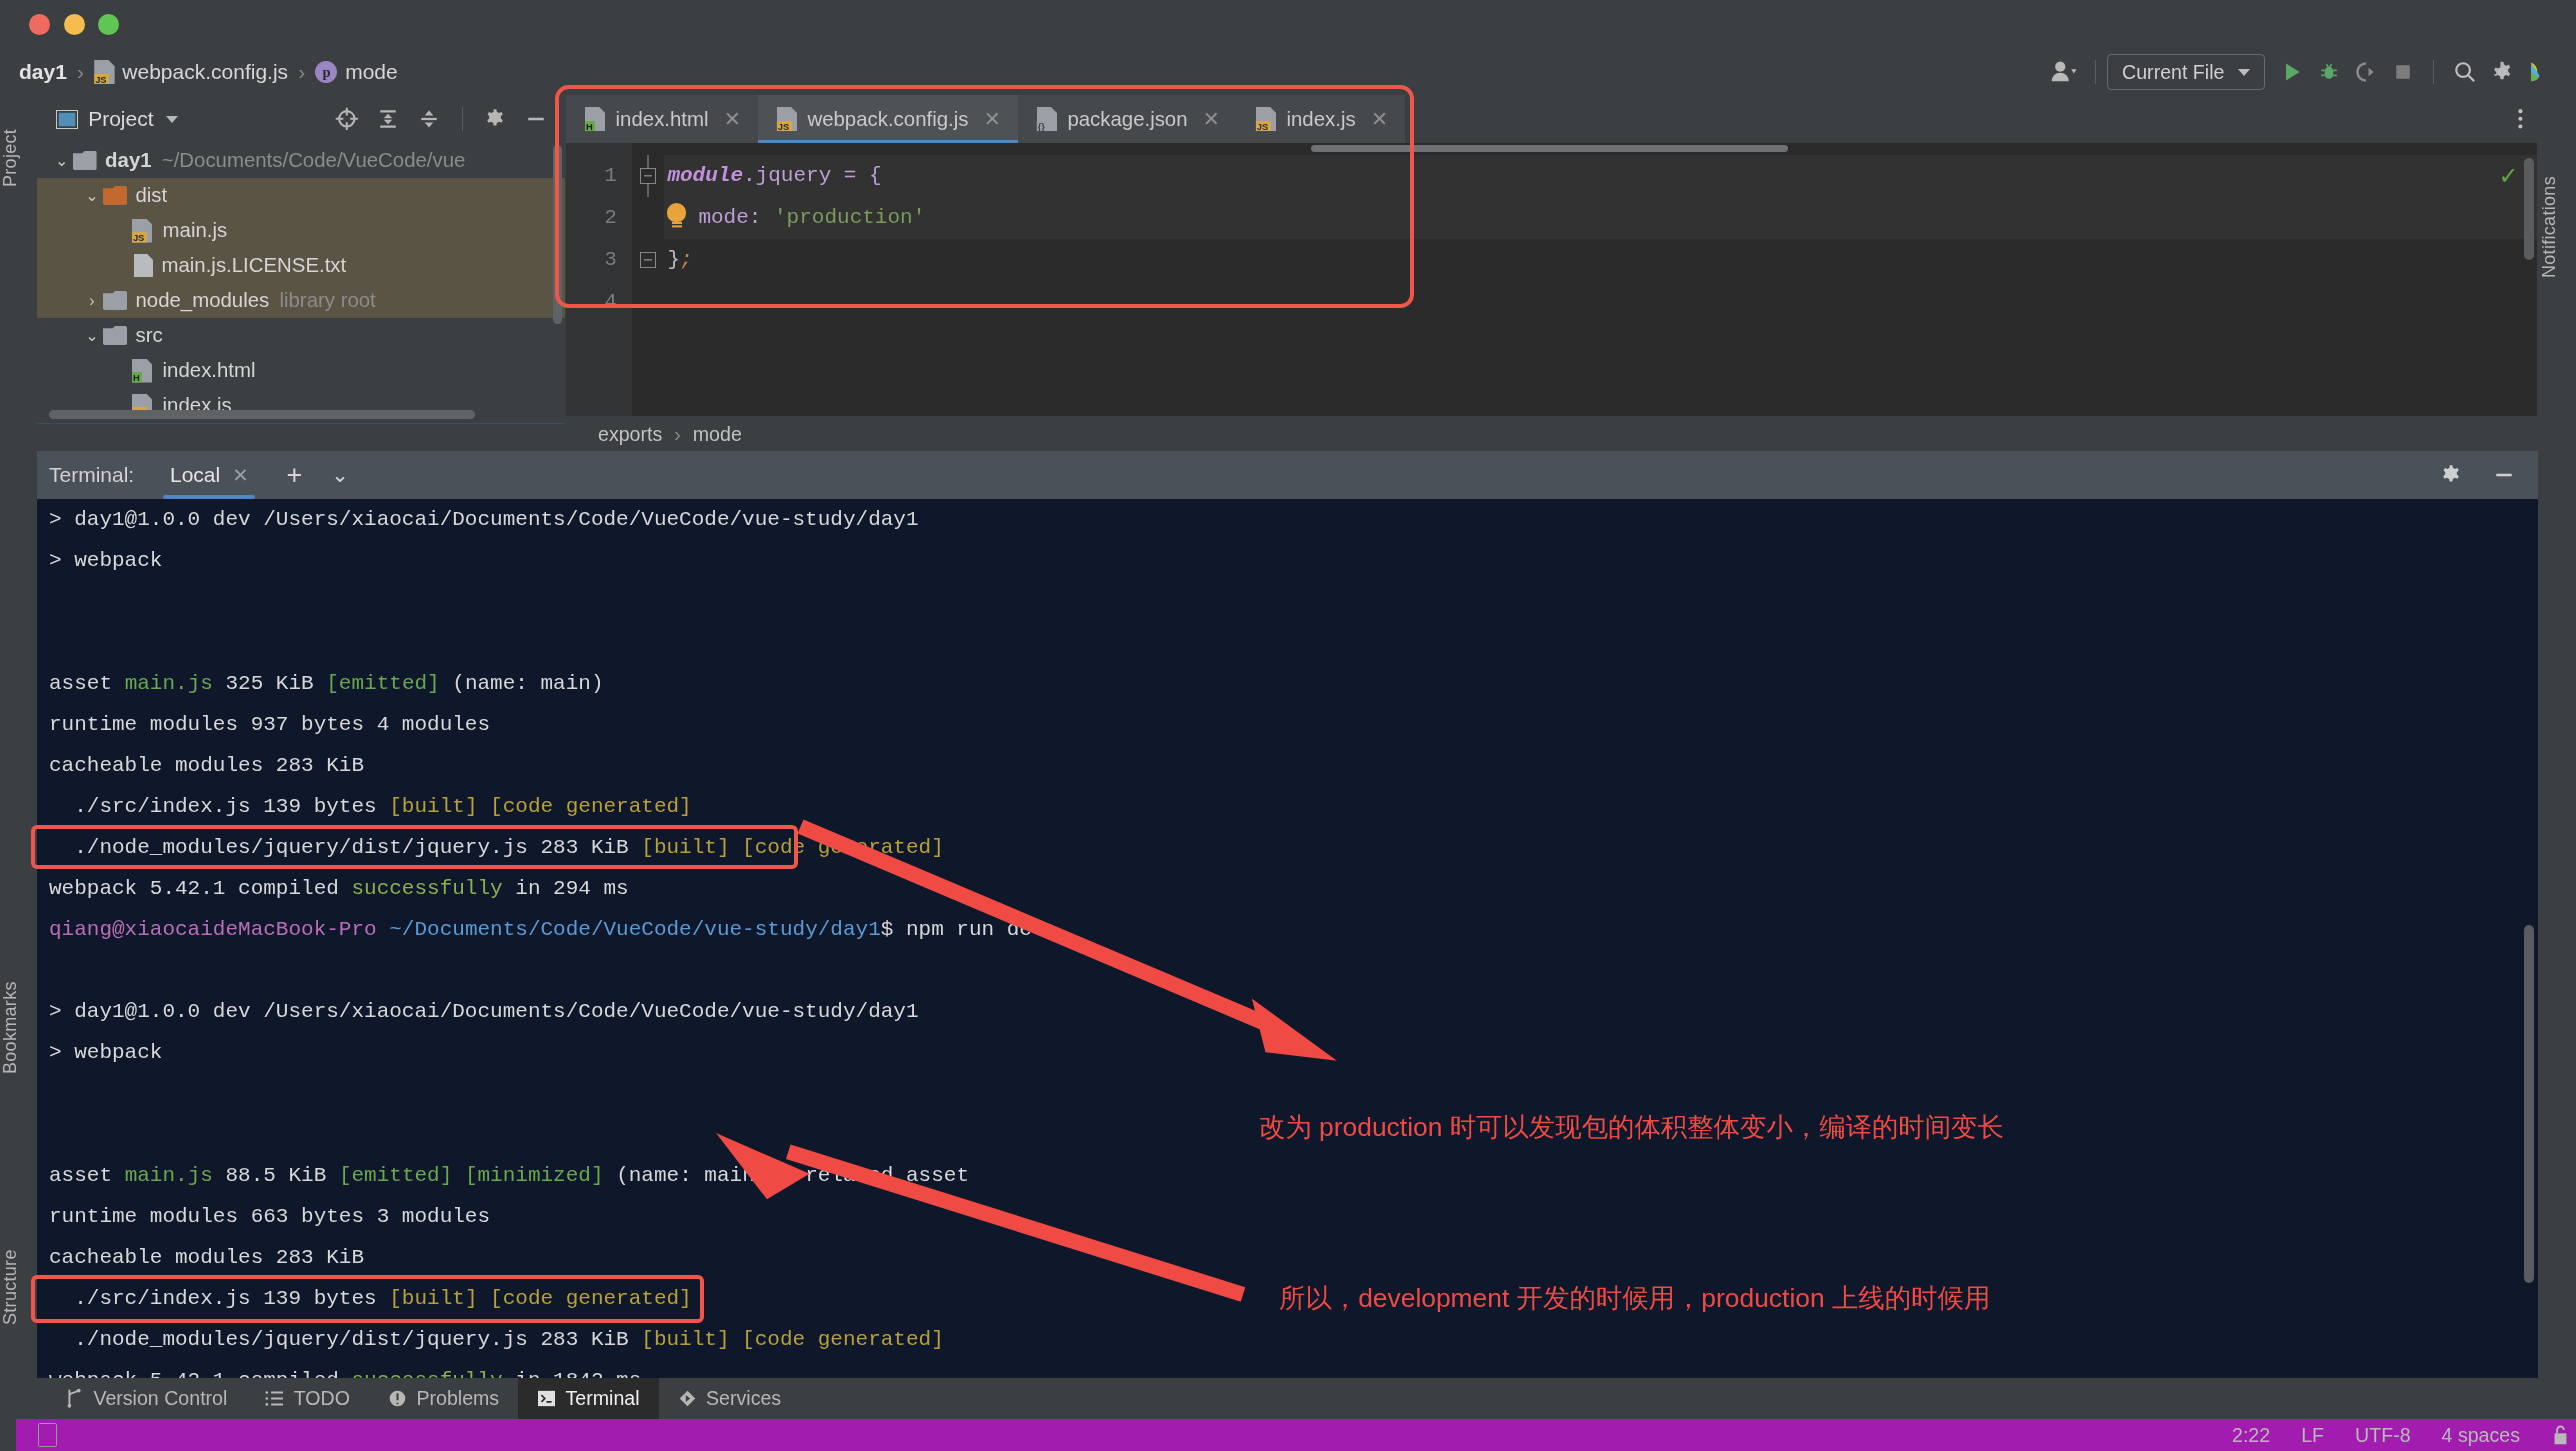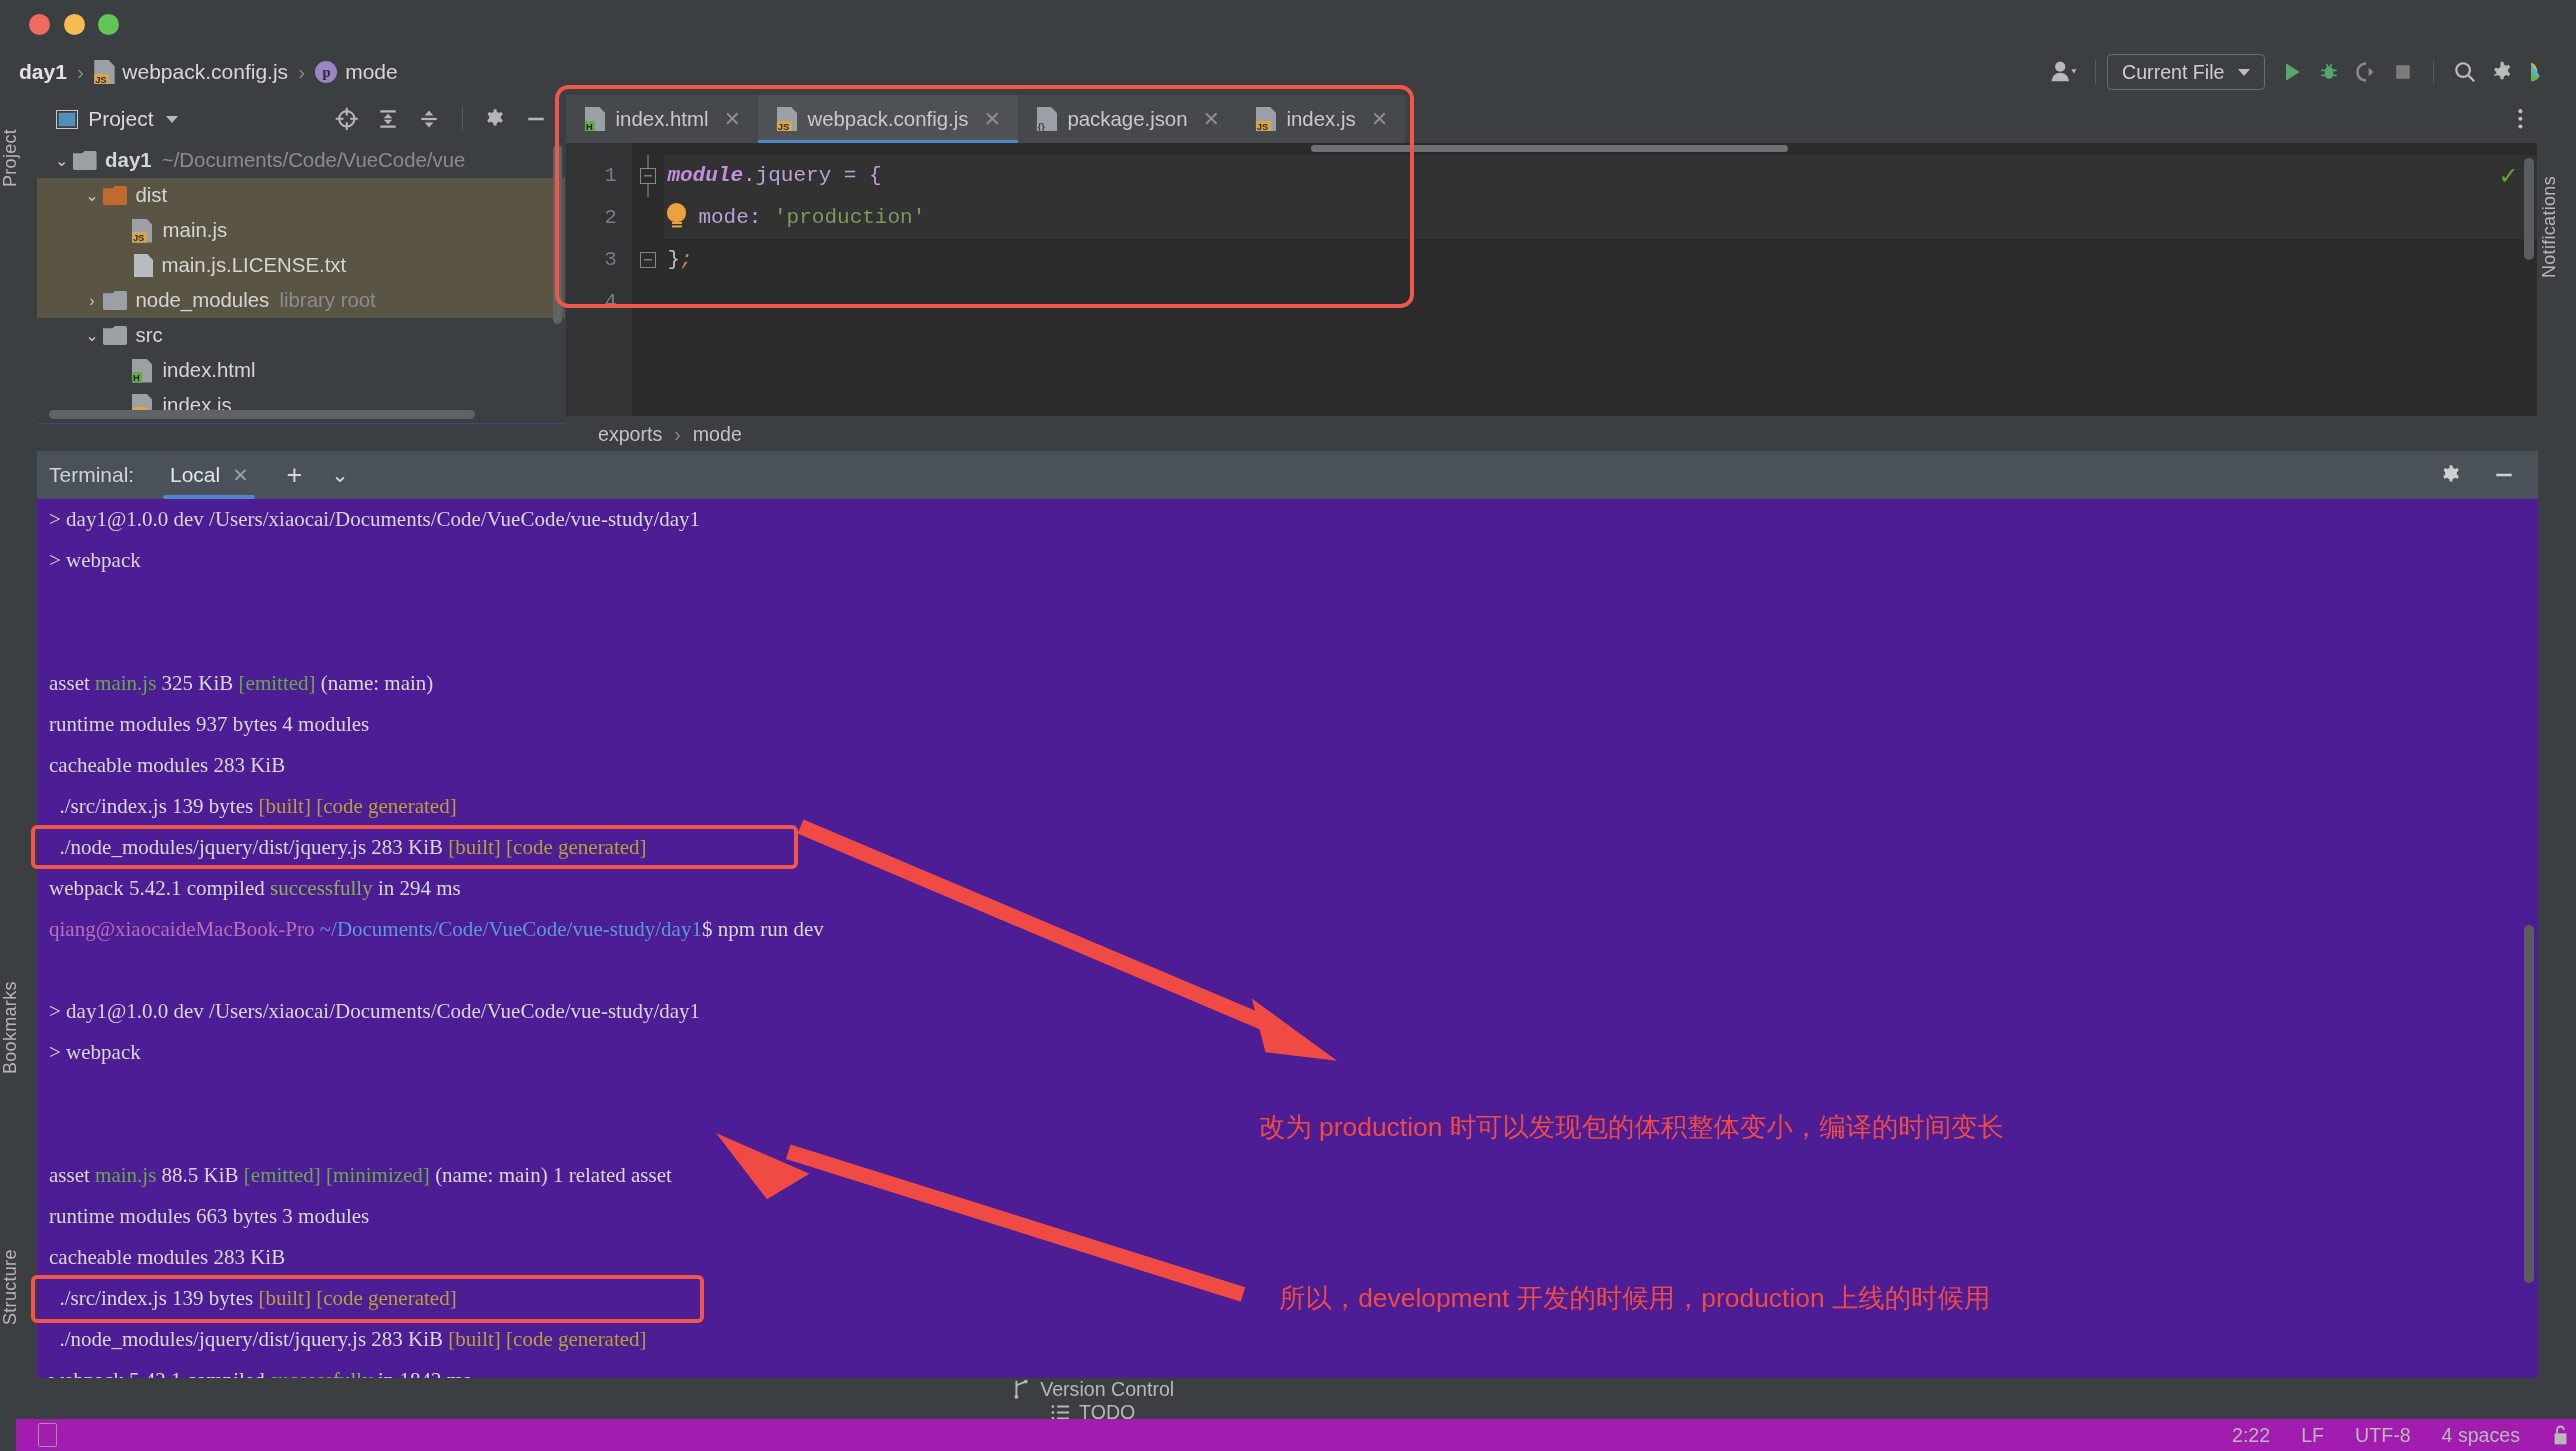--- a/index.html
+++ b/index.html
@@ -239,22 +239,22 @@
   .term-tab { position: relative; display: flex; align-items: center; gap: 12px; height: 48px; padding: 0 6.8px; }
   .term-tab span.t { font-size: 21px; color: #e6e6e6; }
   .term-tab .x { color: #9aa0a6; font-size: 19.6px; }
   .term-tab-underline { position: absolute; left: 0; right: 0; bottom: 0; height: 4.3px; background: #4e86c9; border-radius: 2.6px; }
   .term-plus { font-size: 27px; color: #d6d6d6; margin-left: 31px; }
   .term-chev { font-size: 21px; color: #d6d6d6; margin-left: 29px; }
   .term-header-right { margin-left: auto; display: flex; align-items: center; gap: 29px; padding-right: 22px; color: #cfcfcf; }
 
   .terminal {
     position: absolute; left: 37px; top: 499px; width: 2501px; height: 879px;
-    background: #4c1d95; overflow: hidden;
-    font-family: Liberation Serif, serif; font-size: 21px; color: #cfcfcf;
+    background: #0f172a; overflow: hidden;
+    font-family: Liberation Mono, monospace; font-size: 21px; color: #cfcfcf;
   }
   .tline { height: 41px; line-height: 41px; white-space: pre; padding-left: 12px; }
   .g { color: #6aa84f; }
   .y { color: #b8a038; }
   .gr { color: #8ab04f; }
   .mag { color: #b86fb8; }
   .blue { color: #5b9bd5; }
   .wht { color: #d8d8d8; }
   .term-scroll {
     position: absolute; right: 4.3px; top: 426px; width: 9.4px; height: 358px;
@@ -269,21 +269,21 @@
   .anno-box.r { border-radius: 13.6px; }
   .anno-text {
     position: absolute; color: #ef4b44; white-space: nowrap;
     font-family: "Liberation Sans", sans-serif;
   }
   .arrow { position: absolute; pointer-events: none; }
 
   
   .toolwin-bar {
     position: absolute; left: 0; top: 1378px; width: 2140px; height: 41px;
-    background: #3c3f41; display: flex; align-items: center; padding-left: 46px; gap: 0; flex-direction: column;
+    background: #3c3f41; display: flex; align-items: center; padding-left: 46px; gap: 0;
   }
   .tw {
     display: flex; align-items: center; gap: 9.4px; height: 41px; padding: 0 19px;
     font-size: 19.6px; color: #b7b7b7;
   }
   .tw.active { background: #2b2b2b; color: #f0f0f0; }
   .statusbar {
     position: absolute; left: 16px; top: 1419px; width: 2576px; height: 32px;
     background: #a21caf; display: flex; align-items: center;
   }

